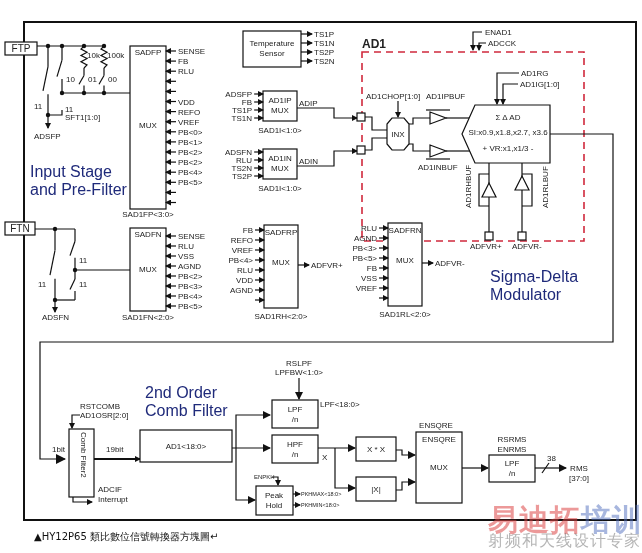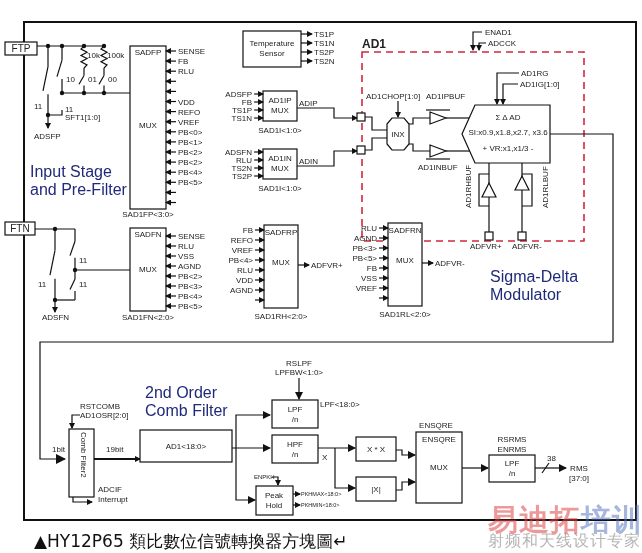--- a/index.html
+++ b/index.html
@@ -1,20 +1,20 @@
 <!DOCTYPE html>
 <html><head>
 <meta charset="utf-8">
 <style>
   html,body{margin:0;padding:0;background:#ffffff;}
   body{width:642px;height:553px;position:relative;overflow:hidden;font-family:"Liberation Sans",sans-serif;}
   #diagram{position:absolute;left:0;top:0;width:642px;height:553px;}
   .lbl{font-family:"Liberation Sans",sans-serif;fill:#222;}
   .big{font-family:"Liberation Sans",sans-serif;fill:#1f2a7a;font-size:16px;}
-  .caption{position:absolute;left:34px;top:530px;font-family:"DejaVu Sans",sans-serif;font-size:17px;color:#111;white-space:nowrap;}
+  .caption{position:absolute;left:34px;top:530px;font-family:"DejaVu Sans",sans-serif;font-size:10px;color:#111;white-space:nowrap;}
   .wm1{position:absolute;left:488px;top:500px;font-family:"DejaVu Sans",sans-serif;font-size:30px;font-weight:bold;letter-spacing:1px;white-space:nowrap;}
   .wm1 .r{color:rgba(220,70,70,0.55);text-align:center;}
   .wm1 .b{color:rgba(80,110,190,0.5);}
   .wm2{position:absolute;left:488px;top:531px;font-family:Liberation Mono, monospace;font-size:16px;color:rgba(120,120,120,0.55);white-space:nowrap;letter-spacing:1px;}
 </style>
 </head>
 <body>
 
 <svg id="diagram" xmlns="http://www.w3.org/2000/svg" width="642" height="553" viewBox="0 0 642 553">
   <defs>

